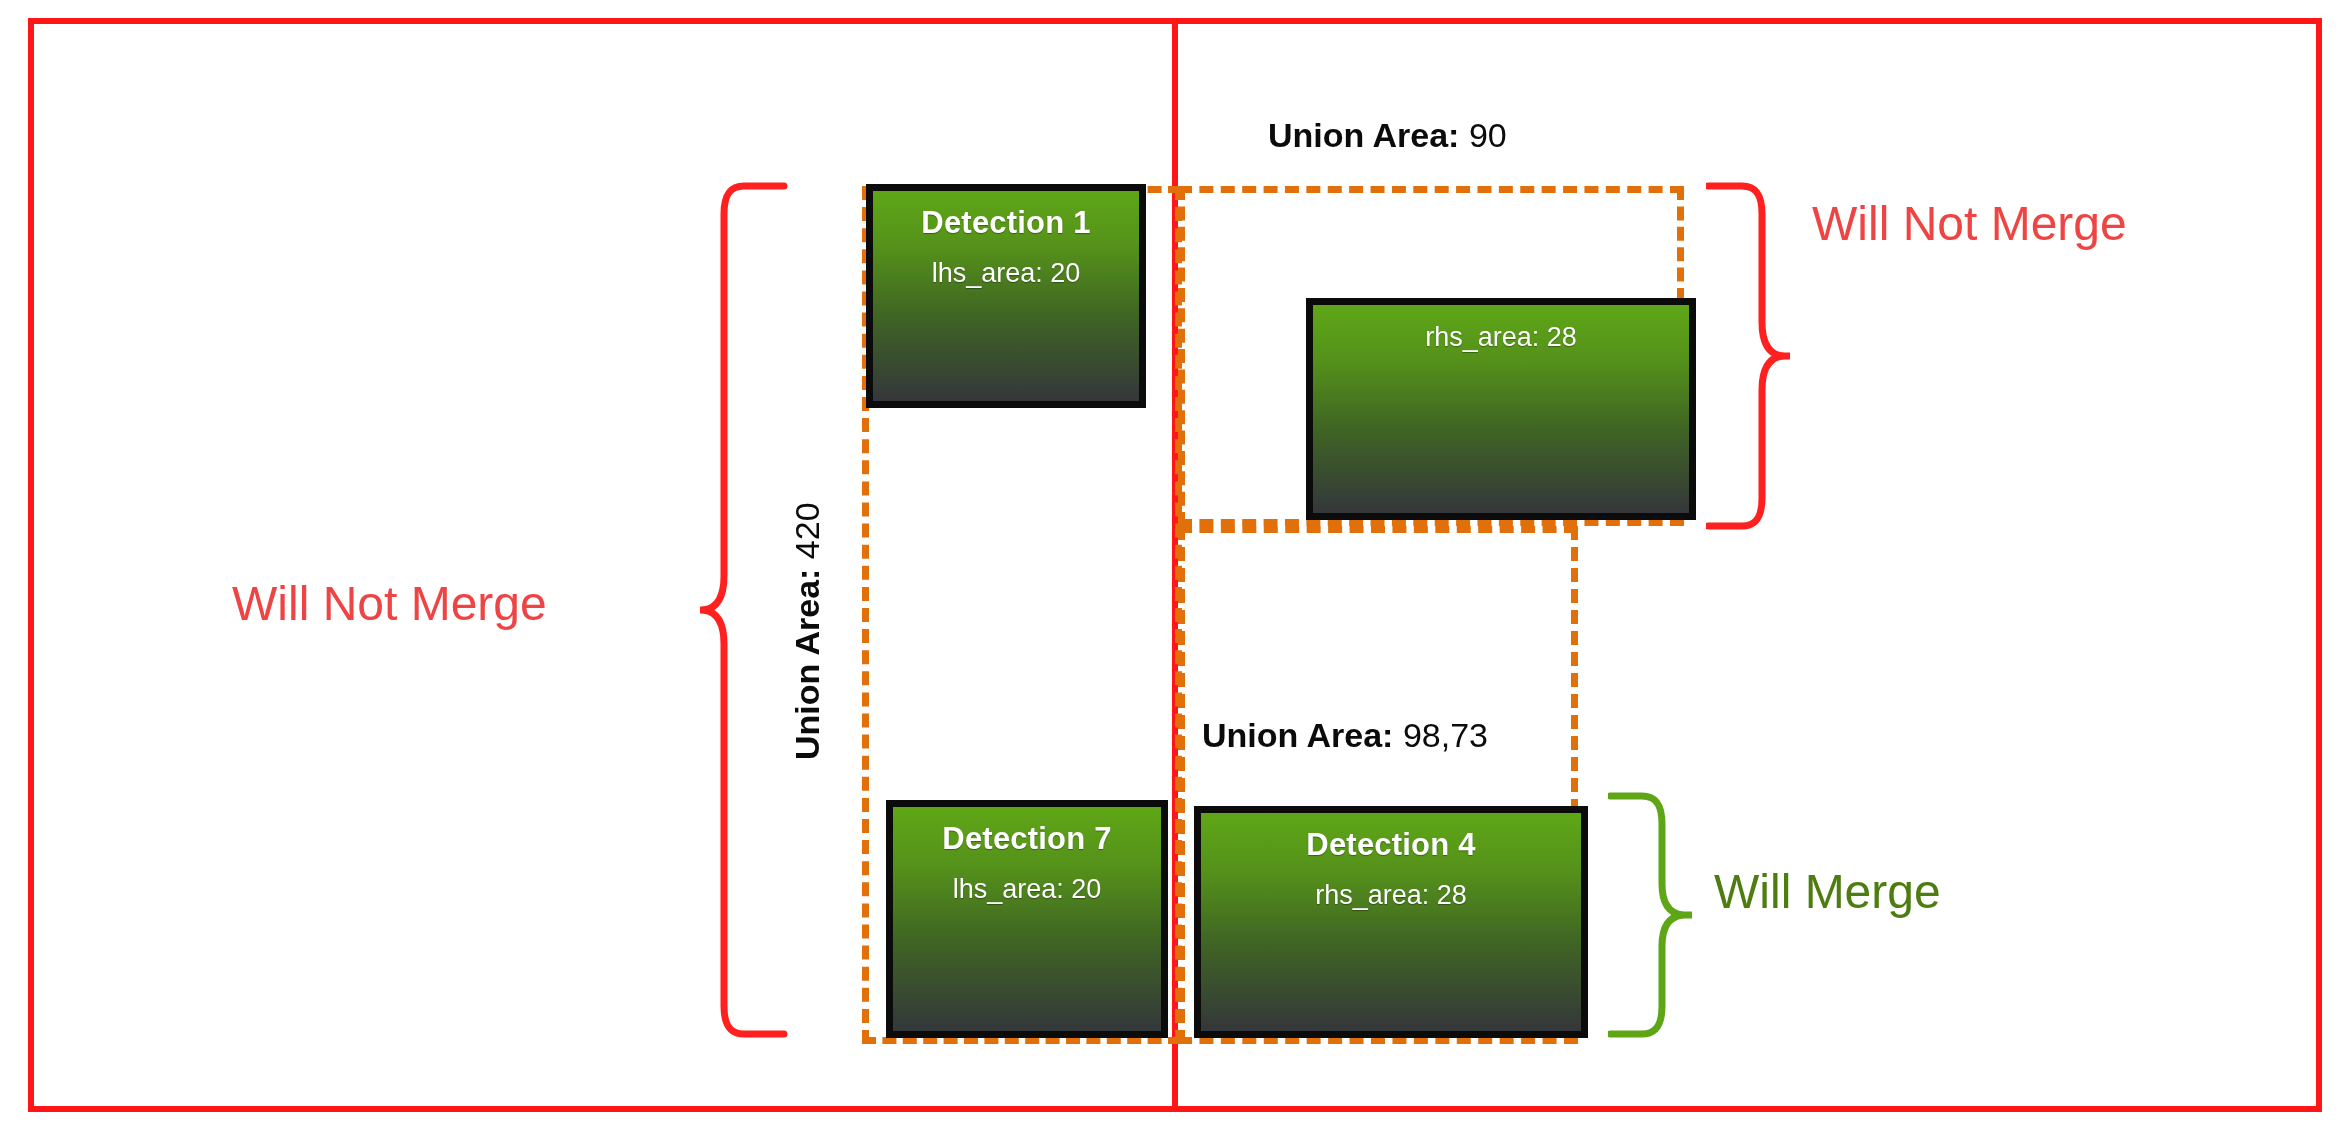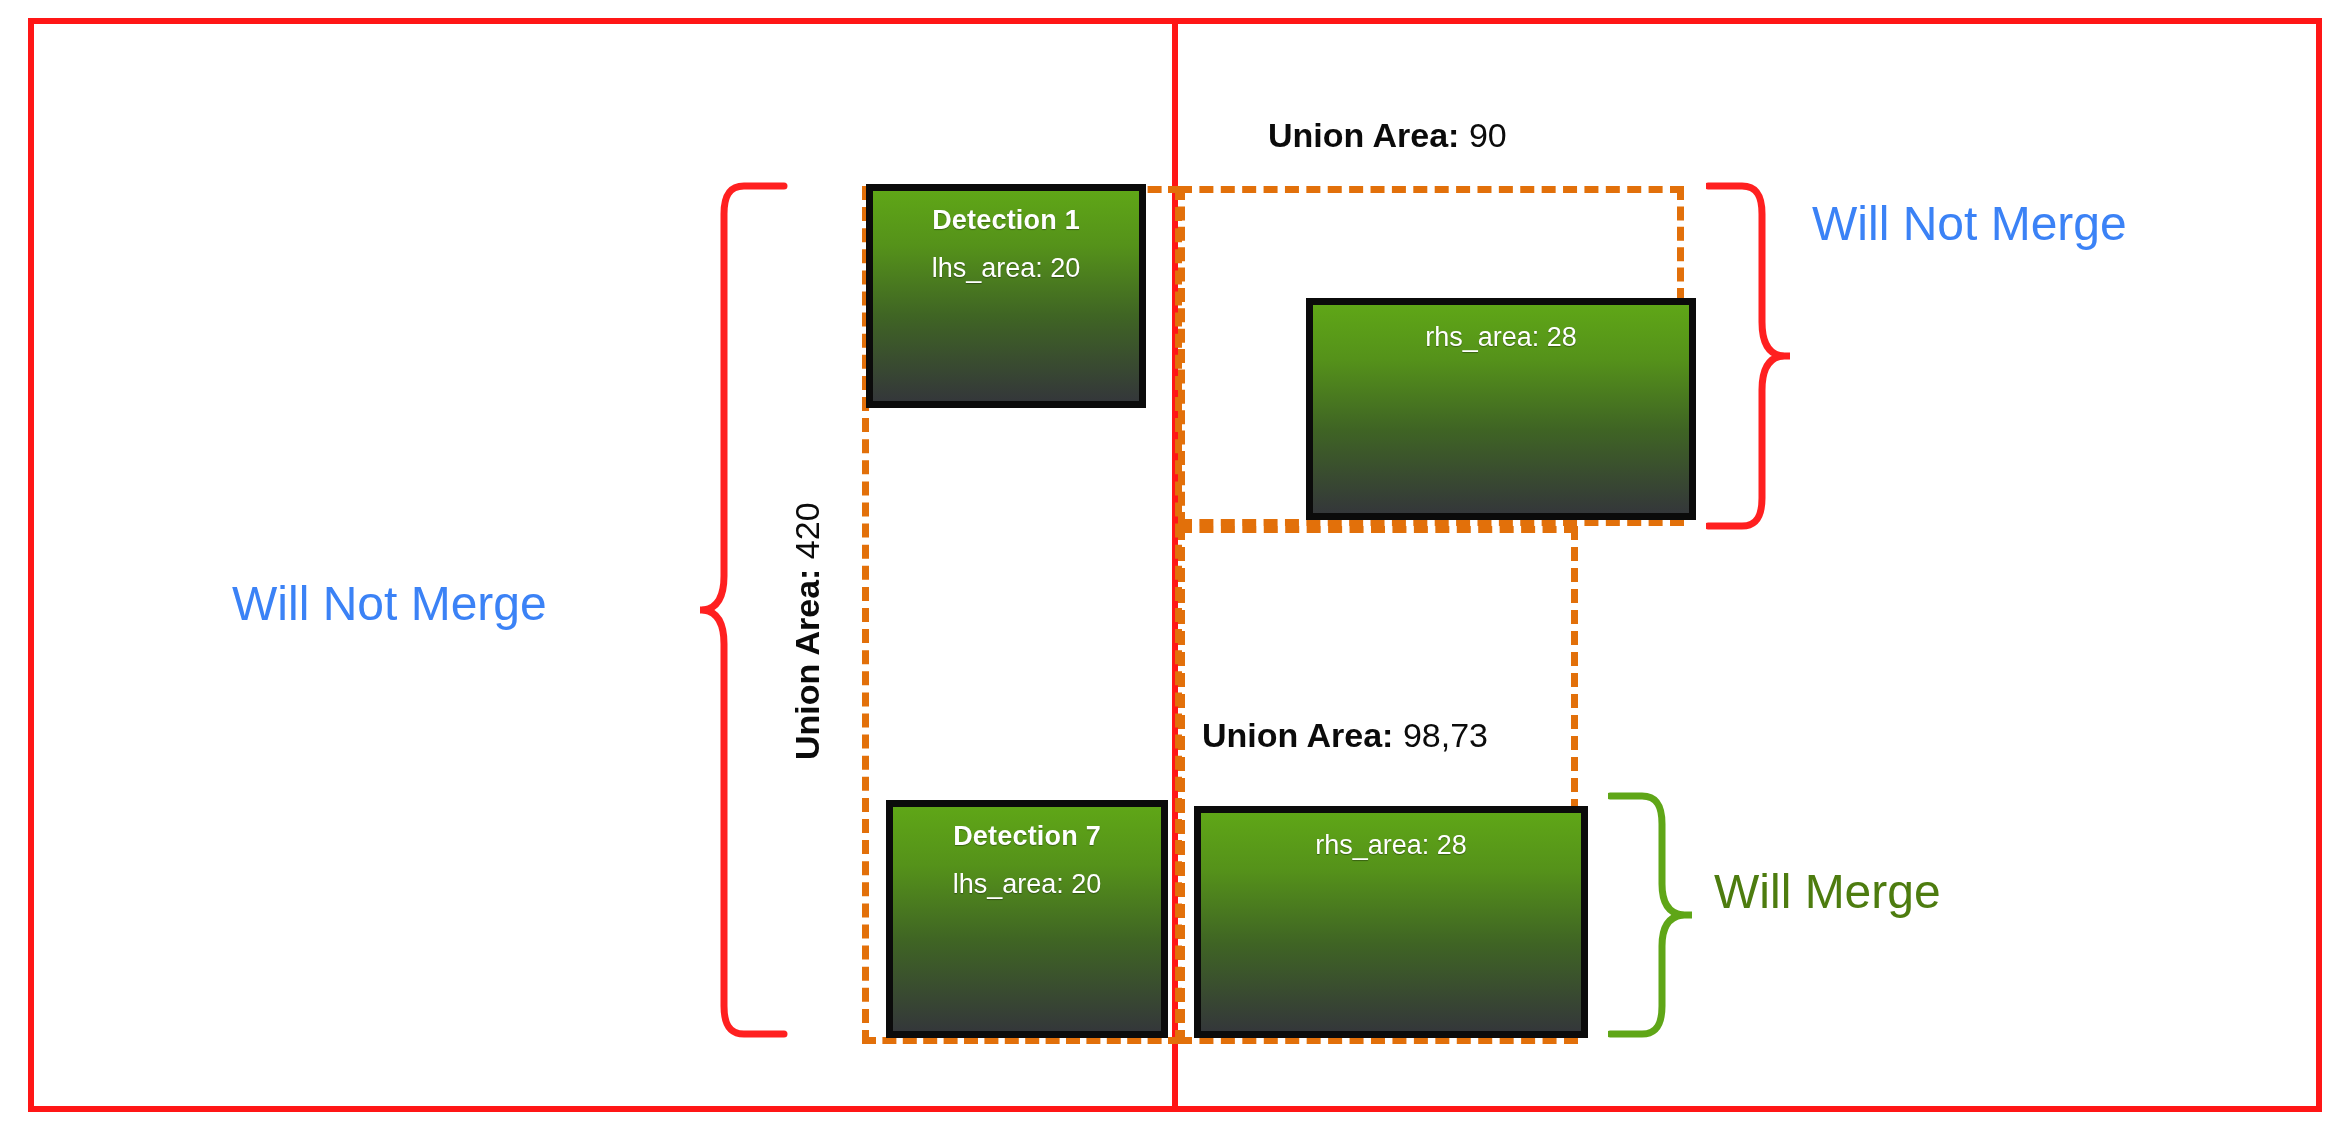--- a/index.html
+++ b/index.html
@@ -45,21 +45,21 @@
     box-sizing:border-box;
     border:7px solid #0B0B0B;
     background:linear-gradient(to bottom,#5FA617 0%, #55921A 26%, #3F6424 60%, #34373A 100%);
     color:#ffffff;
     text-align:center;
     overflow:hidden;
   }
   .det-title{
     display:block;
     font-weight:bold;
-    font-size:27px;
+    font-size:31px;
     letter-spacing:.2px;
     margin-top:14px;
     text-shadow:0 1px 1px rgba(0,0,0,.35);
   }
   .det-sub{
     display:block;
     font-size:27px;
     font-weight:normal;
     margin-top:17px;
     text-shadow:0 1px 1px rgba(0,0,0,.35);
@@ -91,21 +91,21 @@
   }
 
   
   .brace{ position:absolute; }
   .merge-text{
     position:absolute;
     white-space:nowrap;
     font-size:48px;
     line-height:1;
   }
-  .merge-text.red  { color:#3b82f6; }
+  .merge-text.red  { color:#ef4444; }
   .merge-text.green{ color:#4d7c0f; }
 
   #brace-left          { left:700px;  top:180px;  width:90px;  height:860px; }
   #merge-text-left     { left:232px;  top:580px; }
 
   #brace-top-right     { left:1706px; top:180px;  width:84px;  height:352px; }
   #merge-text-topright { left:1812px; top:200px; }
 
   #brace-bottom-right  { left:1608px; top:790px;  width:84px;  height:254px; }
   #merge-text-bottom   { left:1714px; top:560px; }
@@ -130,20 +130,21 @@
   <div class="det-box" id="det-2">
     <span class="det-sub">rhs_area: 28</span>
   </div>
 
   <div class="det-box" id="det-3">
     <span class="det-title">Detection 7</span>
     <span class="det-sub">lhs_area: 20</span>
   </div>
 
   <div class="det-box" id="det-4">
+    <span class="det-title">Detection 4</span>
     <span class="det-sub">rhs_area: 28</span>
   </div>
 
   <div class="union-label" id="union-label-top">
     <span class="lbl">Union Area: </span>
     <span class="val">90</span>
   </div>
 
   <div class="union-label" id="union-label-bottom">
     <span class="lbl">Union Area: </span>

